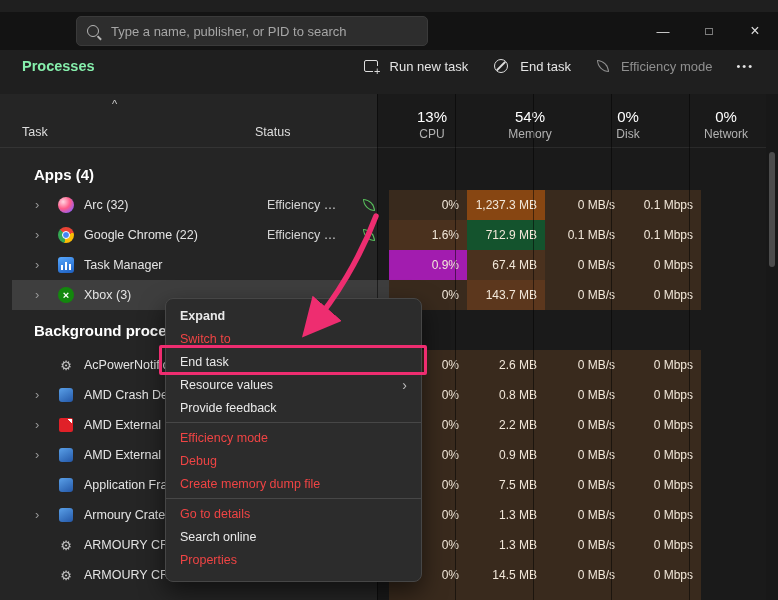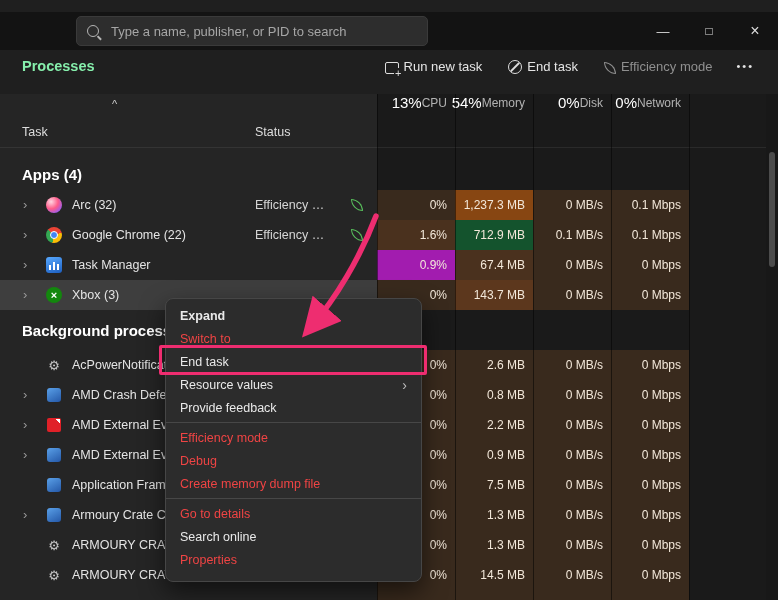--- a/index.html
+++ b/index.html
@@ -22,21 +22,21 @@
   .winbtn{width:46px;height:38px;display:flex;align-items:center;justify-content:center;
           color:#dcdcdc;font-size:13px;cursor:default;}
   .winbtn.max{font-size:12px;}
   .winbtn.close{font-size:16px;}
 
   
   .toolbar{position:absolute;left:0;top:38px;width:100%;height:56px;background:#1f1f1f;
            display:flex;align-items:center;padding:0 16px 0 22px;box-sizing:border-box;z-index:15;}
   .page-title{font-size:14.5px;font-weight:700;color:#86efac;}
   .toolbar-actions{margin-left:auto;display:flex;align-items:center;gap:6px;}
-  .tbtn{display:flex;align-items:flex-end;gap:5px;background:none;border:none;color:#e4e4e4;
+  .tbtn{display:flex;align-items:center;gap:12px;background:none;border:none;color:#e4e4e4;
         font:13px "Liberation Sans",sans-serif;padding:7px 10px;border-radius:4px;cursor:default;}
   .tbtn.disabled{color:#8f8f8f;}
   .icon-runtask{width:12px;height:10px;border:1.4px solid #ddd;border-radius:2px;position:relative;flex:none;}
   .icon-runtask::after{content:"+";position:absolute;right:-5px;bottom:-6px;font-size:11px;
         line-height:1;color:#ddd;background:#1f1f1f;padding:0 1px;}
   .icon-endtask{width:12px;height:12px;border:1.5px solid #ddd;border-radius:50%;position:relative;
         overflow:hidden;flex:none;}
   .icon-endtask::after{content:"";position:absolute;left:-3px;top:5px;width:18px;height:1.5px;
         background:#ddd;transform:rotate(-45deg);}
   .leaf{width:10px;height:10px;border:1.5px solid #58c05c;border-radius:0 100% 0 100%;flex:none;}
@@ -46,26 +46,26 @@
   
   .table-area{position:absolute;left:0;top:94px;right:0;bottom:0;background:#1a1a1a;}
   .left-pane-bg{position:absolute;left:0;top:0;width:377px;height:100%;background:#252525;}
   .thead{position:absolute;left:0;top:0;width:calc(100% - 12px);height:54px;display:flex;
          border-bottom:1px solid rgba(255,255,255,0.07);box-sizing:border-box;z-index:6;}
   .th-name{width:250px;position:relative;flex:none;}
   .sort-ind{position:absolute;left:112px;top:4px;font-size:11px;color:#cfcfcf;}
   .th-name .lbl-name{position:absolute;left:22px;bottom:8px;font-size:12.5px;color:#dedede;}
   .th-status{width:127px;flex:none;display:flex;align-items:flex-end;padding:0 0 8px 5px;
              font-size:12.5px;color:#dedede;box-sizing:border-box;}
-  .th-col{width:78px;flex:none;display:flex;flex-direction:row;align-items:flex-start;
-          justify-content:flex-end;padding:0 8px 6px 0;box-sizing:border-box;}
+  .th-col{width:78px;flex:none;display:flex;flex-direction:column;align-items:center;
+          justify-content:flex-end;padding:0 8px 6px 0;box-sizing:border-box;margin-left:20px;}
   .th-col .pct{font-size:15px;color:#fff;}
   .th-col .cl{font-size:12px;color:#b2b2b2;margin-top:2px;}
 
-  .tbody{position:absolute;left:0;top:54px;right:12px;bottom:0;overflow:hidden;z-index:2;}
+  .tbody{position:absolute;left:0;top:54px;right:12px;bottom:0;overflow:hidden;z-index:2;padding-left:12px;}
   .spacer{height:10px;}
   .group-header{height:32px;display:flex;align-items:center;padding-left:22px;
                 font-size:15px;font-weight:600;color:#fff;}
   .group-header.tall{height:40px;}
   .row{height:30px;display:flex;}
   .row-left{width:377px;flex:none;position:relative;}
   .row.selected .row-left{background:#3e3e3e;}
   .chev{position:absolute;left:23px;top:50%;transform:translateY(-56%);color:#9a9a9a;font-size:13px;}
   .chev::before{content:"›";}
   .procicon{position:absolute;left:46px;top:50%;transform:translateY(-50%);width:16px;height:16px;

